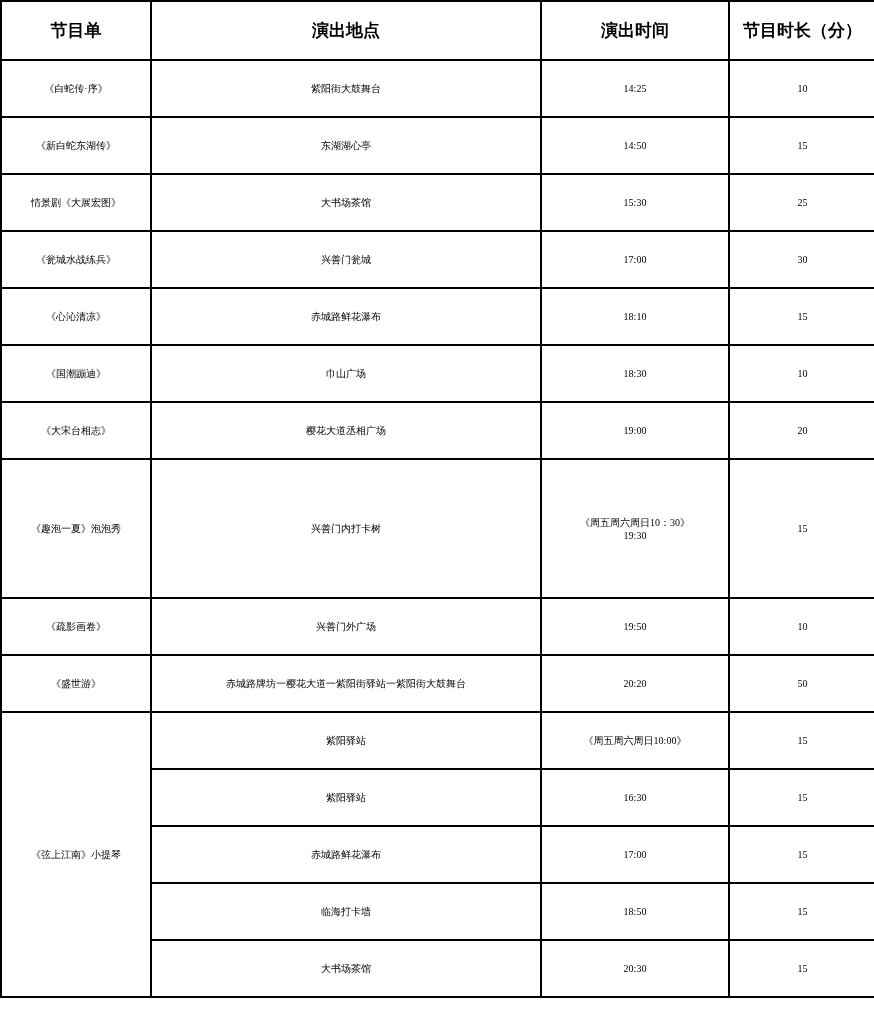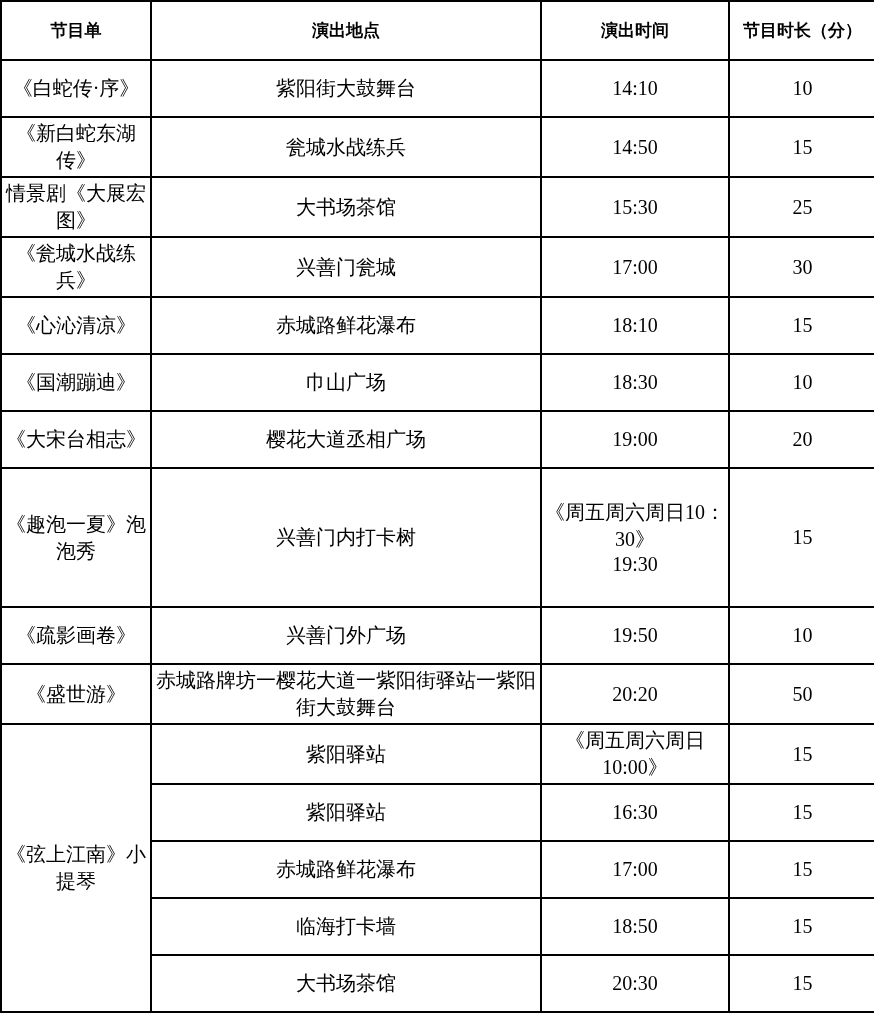--- a/index.html
+++ b/index.html
@@ -43,21 +43,21 @@
     background: #ffffff;
   }
   
   table.schedule th:last-child,
   table.schedule td:last-child { border-right: none; }
   table.schedule th {
     font-size: 17px;
     font-weight: bold;
   }
   table.schedule td {
-    font-size: 20px;
+    font-size: 10px;
     font-weight: normal;
   }
   col.c-program  { width: 150px; }
   col.c-location { width: 390px; }
   col.c-time     { width: 188px; }
   col.c-duration { width: 146px; }
   tr.header-row  { height: 59px; }
   tr.row         { height: 57px; }
   tr.row-tall    { height: 139px; }
   td.time-cell   { white-space: pre-line; }
@@ -81,26 +81,26 @@
         <th>节目单</th>
         <th>演出地点</th>
         <th>演出时间</th>
         <th>节目时长（分）</th>
       </tr>
     </thead>
     <tbody>
       <tr class="row">
         <td class="program-cell">《白蛇传·序》</td>
         <td class="location-cell">紫阳街大鼓舞台</td>
-        <td class="time-cell">14:10</td>
+        <td class="time-cell">14:25</td>
         <td class="duration-cell">10</td>
       </tr>
       <tr class="row">
         <td class="program-cell">《新白蛇东湖传》</td>
-        <td class="location-cell">瓮城水战练兵</td>
+        <td class="location-cell">东湖湖心亭</td>
         <td class="time-cell">14:50</td>
         <td class="duration-cell">15</td>
       </tr>
       <tr class="row">
         <td class="program-cell">情景剧《大展宏图》</td>
         <td class="location-cell">大书场茶馆</td>
         <td class="time-cell">15:30</td>
         <td class="duration-cell">25</td>
       </tr>
       <tr class="row">

